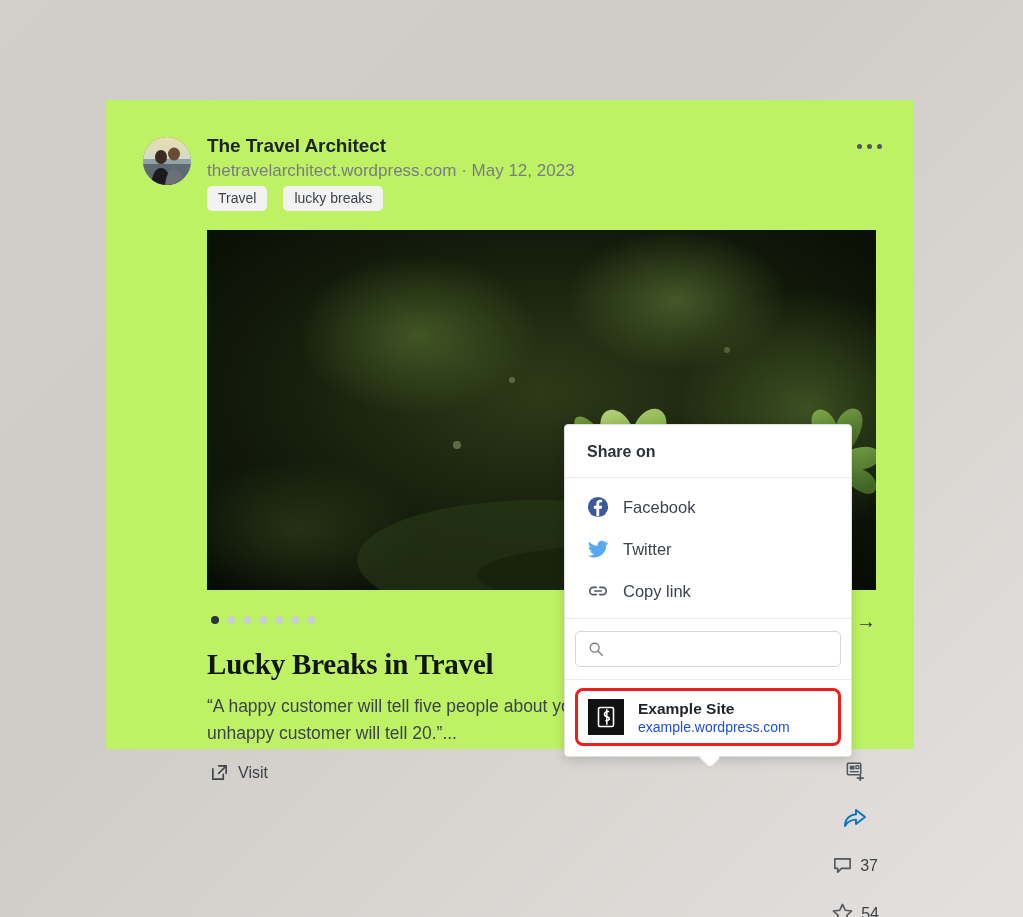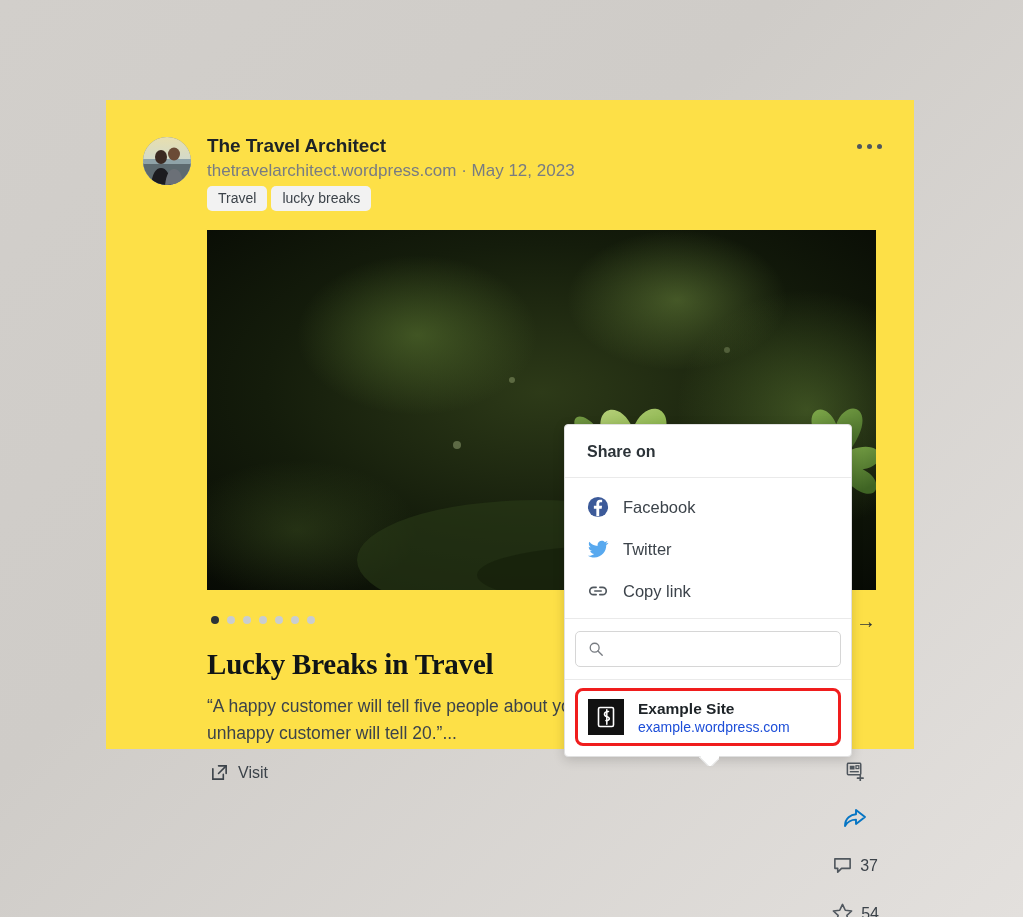--- a/index.html
+++ b/index.html
@@ -11,21 +11,21 @@
   body {
     background: linear-gradient(135deg, #d2cfcb 0%, #cfccc8 40%, #e3e0dd 100%);
     position: relative;
   }
 
   
   .card {
     position: absolute;
     left: 106px; top: 100px;
     width: 808px; height: 649px;
-    background: #fde047;
+    background: #bef264;
   }
 
   
   .post-header {
     position: absolute;
     left: 37px; top: 35px;
     width: 740px;
   }
   .avatar {
     position: absolute; left: 0; top: 2px;
@@ -38,21 +38,21 @@
     position: absolute; left: 64px; top: 0px;
     font-size: 19px; font-weight: bold; color: #1d2327;
     letter-spacing: -0.1px;
   }
   .site-meta {
     position: absolute; left: 64px; top: 26px;
     font-size: 17px; color: #787c82;
   }
   .tags {
     position: absolute; left: 64px; top: 51px;
-    display: flex; gap: 4px;
+    display: flex; gap: 16px;
   }
   .tag {
     background: #f2f2f2; border-radius: 5px;
     padding: 4px 11px 5px 11px;
     font-size: 14px; color: #3c434a;
     cursor: pointer;
   }
   .more-menu {
     position: absolute; right: 26px; top: 38px;
     display: flex; gap: 5px; cursor: pointer;

